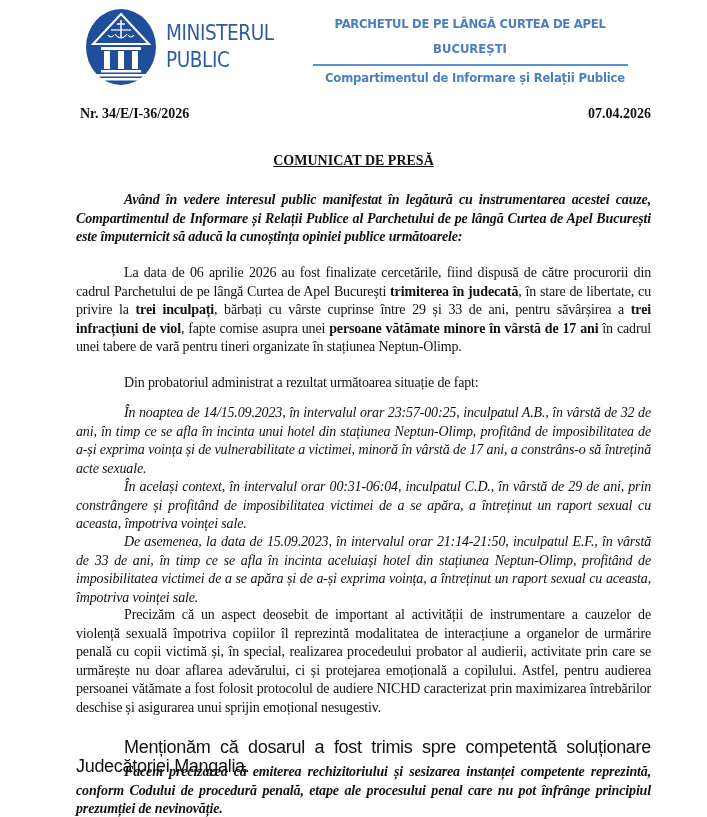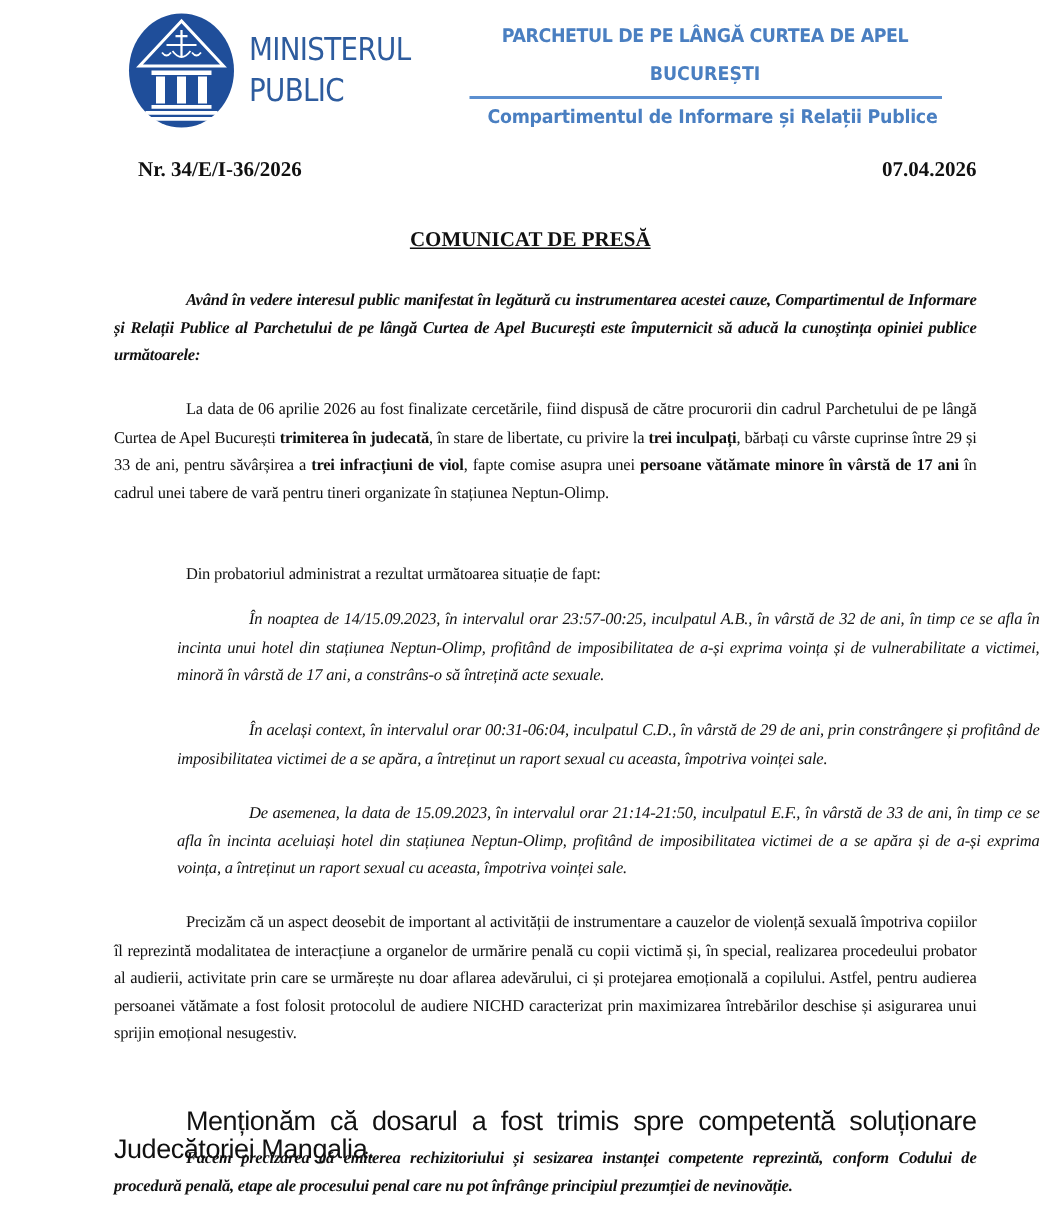--- a/index.html
+++ b/index.html
@@ -14,29 +14,29 @@
       font-family: "DejaVu Sans", "Liberation Sans", sans-serif; font-size: 21px; line-height: 27px;
       letter-spacing: -0.5px; transform: scaleX(0.88); transform-origin: left top; }
     .inst { position: absolute; left: 320px; top: 14px; width: 300px; text-align: center;
       color: #4a7fc1; font-family: "DejaVu Sans", "Liberation Sans", sans-serif; font-weight: bold; font-size: 12.5px; }
     .inst .l1 { position: absolute; left: -10px; width: 320px; top: 2px; letter-spacing: -0.3px; transform: scaleX(0.93); }
     .inst .l2 { position: absolute; left: 0; width: 300px; top: 27px; transform: scaleX(0.93); }
     .inst .rule { position: absolute; left: -7px; width: 315px; top: 50px; height: 2px; background: #5b8fd0; }
     .inst .l3 { position: absolute; left: -10px; width: 330px; top: 56px; font-size: 12.5px; letter-spacing: -0.2px; transform: scaleX(0.93); }
 
     .meta { position: absolute; left: 76px; top: 106px; width: 575px; font-weight: bold; font-size: 14px; }
-    .meta .nr { position: absolute; left: 16px; top: 0; text-align: right; }
+    .meta .nr { position: absolute; left: 4px; top: 0; text-align: right; }
     .meta .date { position: absolute; right: 0; top: 0; text-align: center; }
     .title { position: absolute; left: 0; width: 707px; top: 153px; text-align: center; font-weight: bold;
       font-size: 14px; text-decoration: underline; }
 
-    .para { position: absolute; left: 76px; width: 575px; font-size: 11px; line-height: 18.5px; text-align: justify;
+    .para { position: absolute; left: 76px; width: 575px; font-size: 14px; line-height: 18.5px; text-align: justify;
       letter-spacing: -0.15px; }
     .para .ind { display: inline-block; width: 48px; }
-    .it { font-style: italic; margin-left: 42px; }
+    .it { font-style: italic; }
     .bi { font-style: italic; font-weight: bold; }
     b { font-weight: bold; }
   </style>
 </head>
 <body>
 
 <div class="header">
   <svg class="logo" viewBox="0 0 72 78">
     <ellipse cx="36" cy="39" rx="35" ry="38" fill="#1f4e9a"></ellipse>
     <polygon points="36,6 8,36 64,36" fill="none" stroke="#ffffff" stroke-width="2"></polygon>

